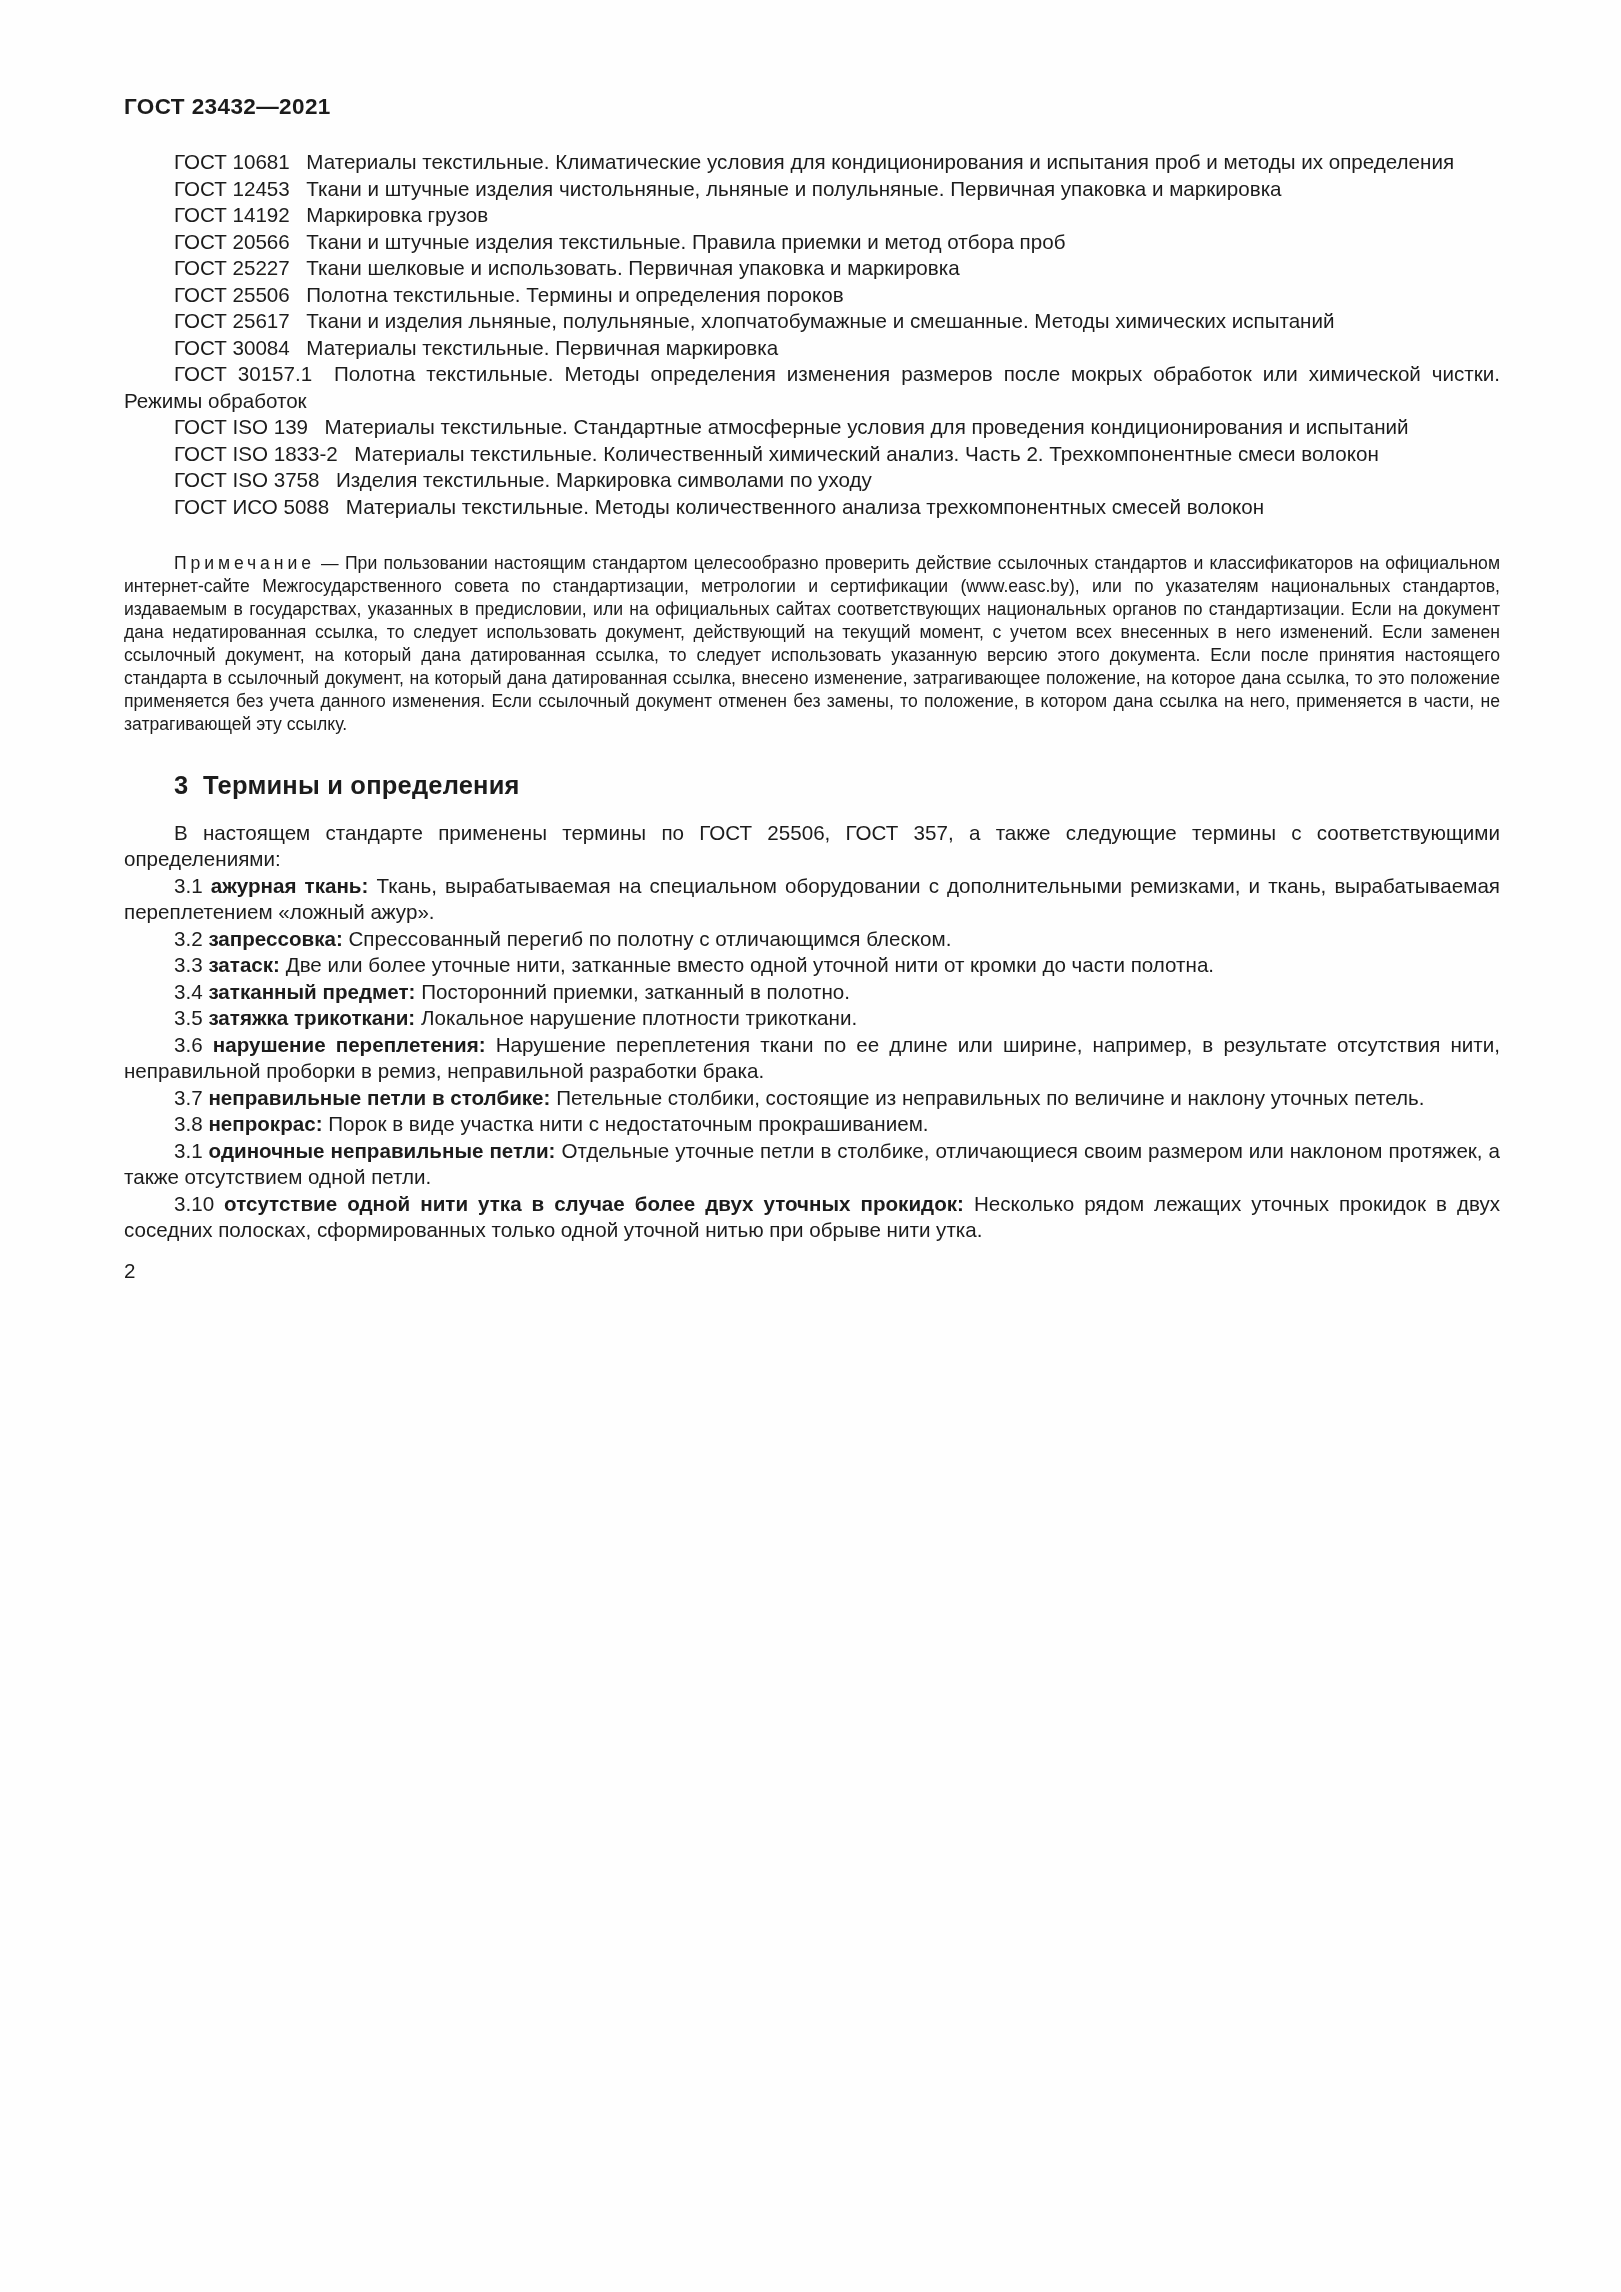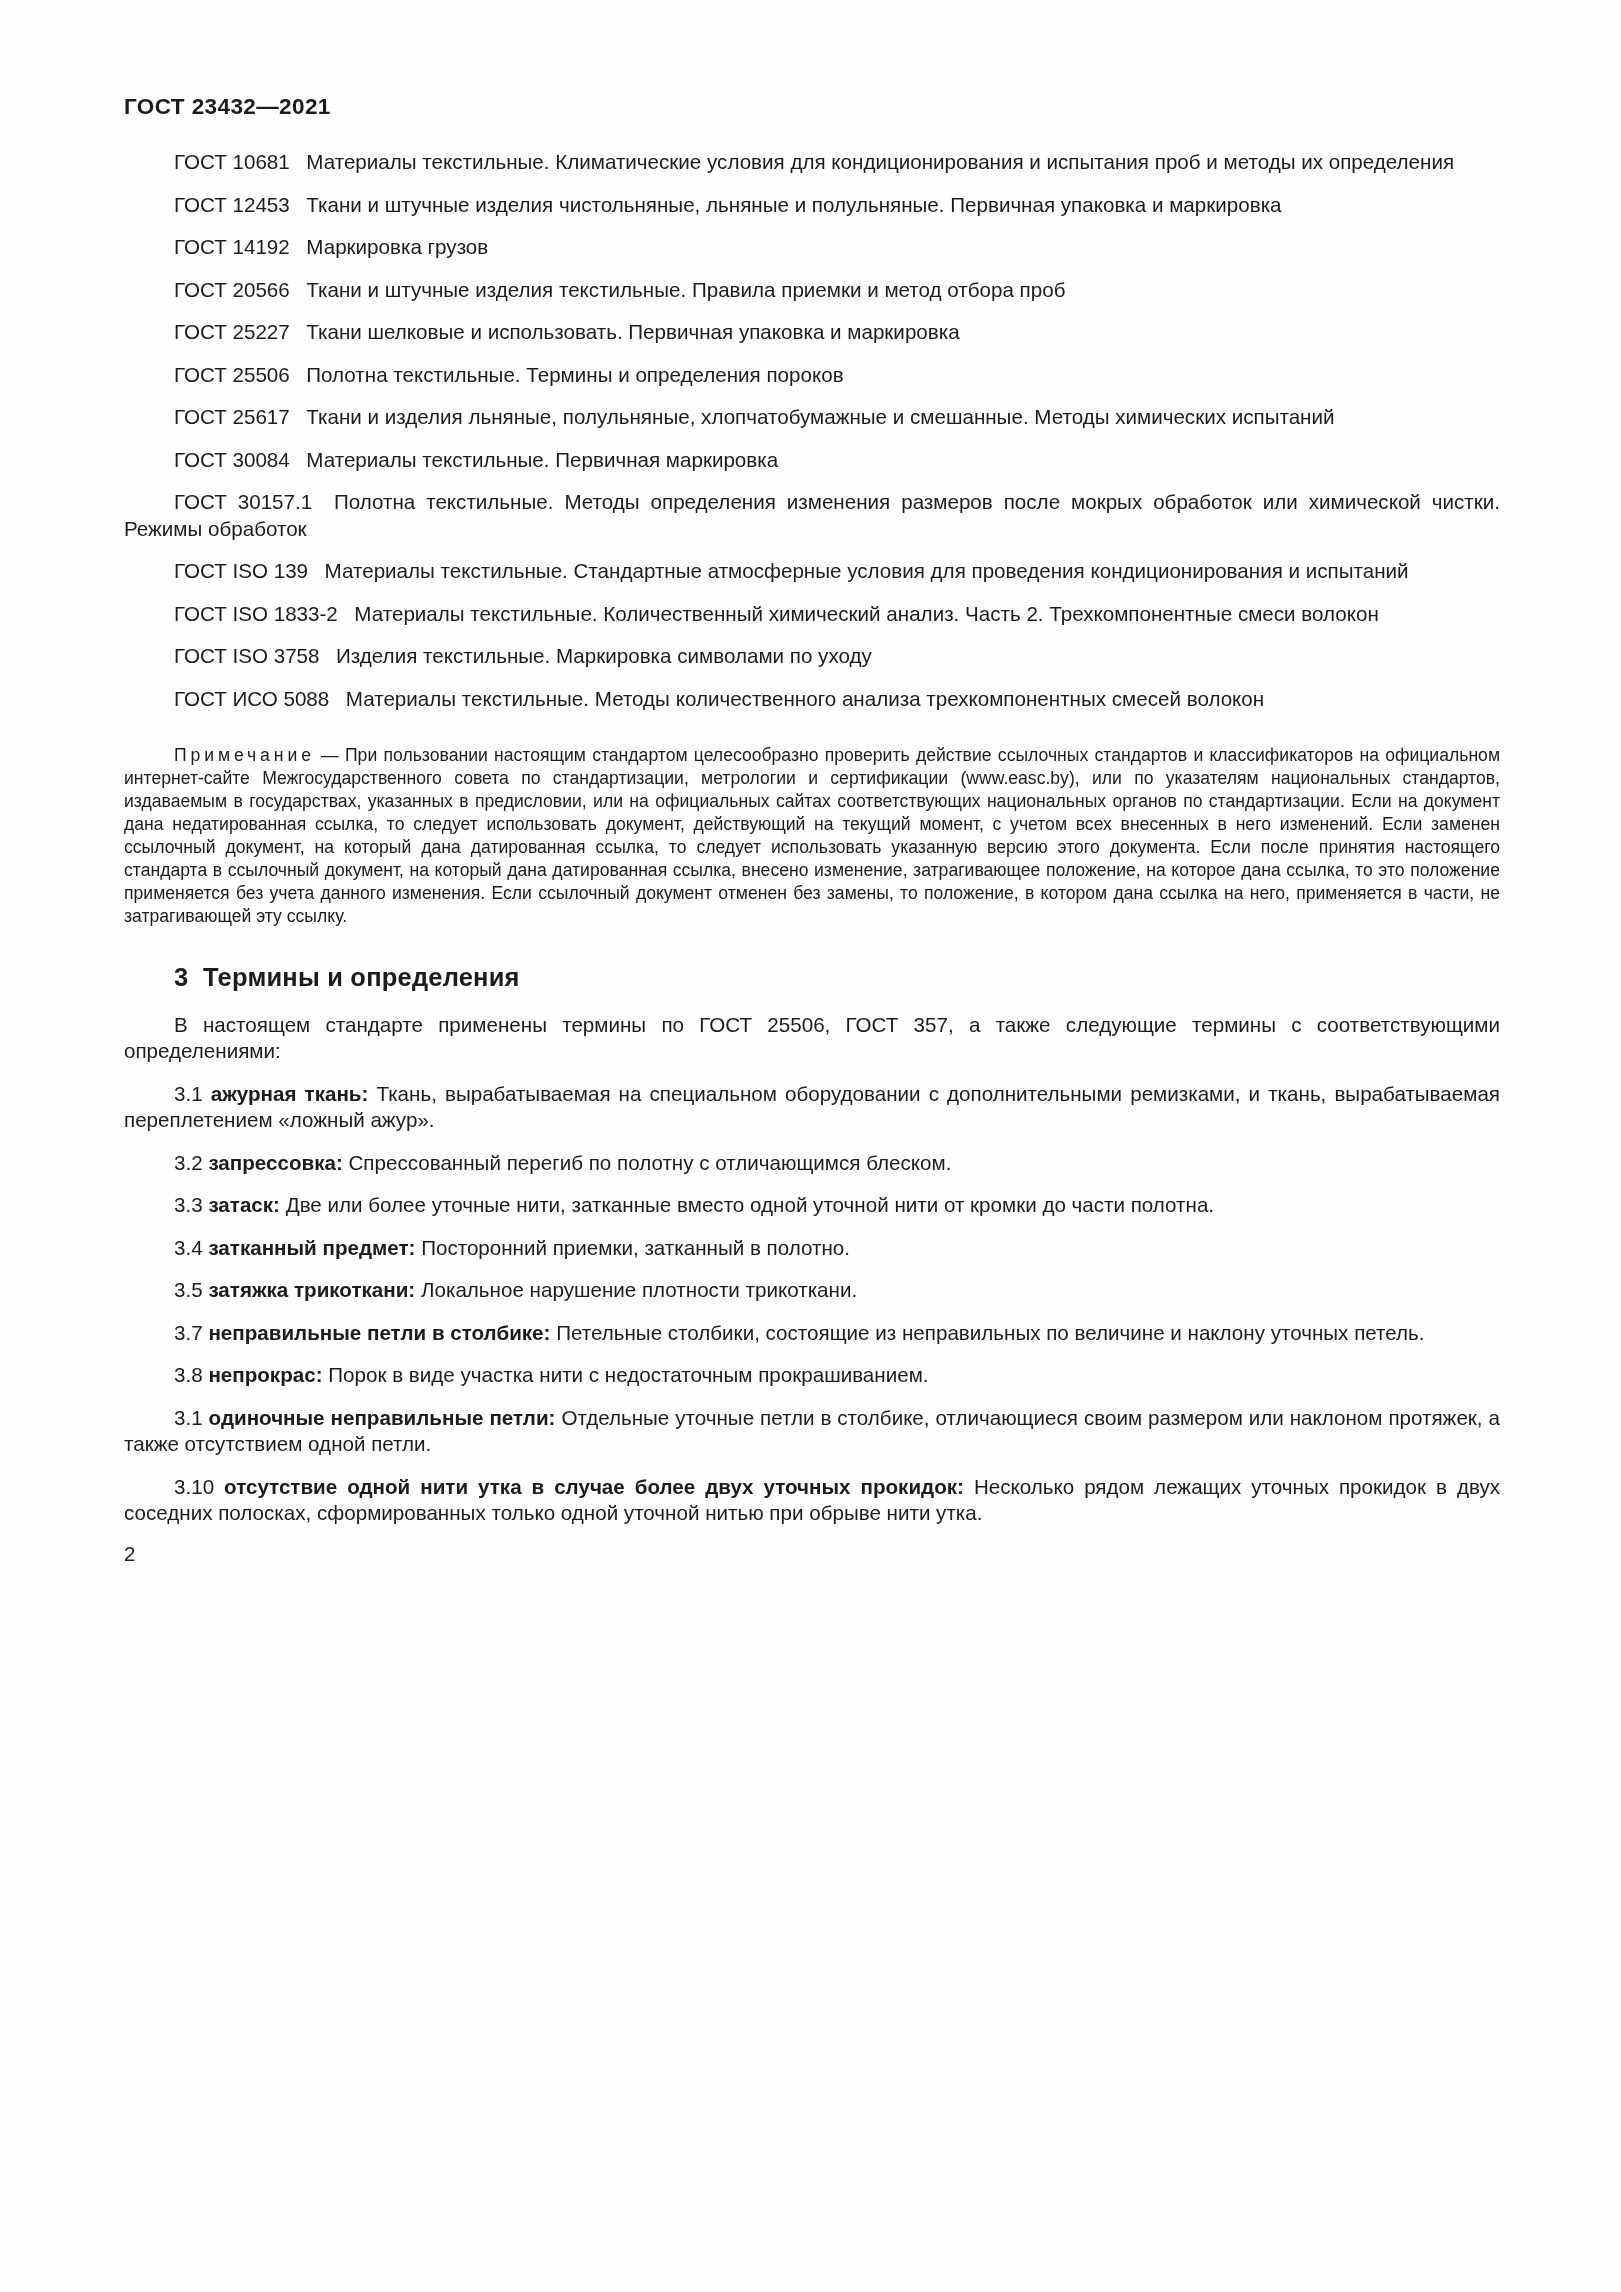--- a/index.html
+++ b/index.html
@@ -26,21 +26,20 @@
       font-weight: 700;
       font-size: 22.5px;
       letter-spacing: 0.4px;
       margin-bottom: 29px;
     }
     .refs p, .para {
       font-size: 20.6px;
       line-height: 26.5px;
       text-align: justify;
       text-indent: 50px;
-      margin-top: 16px;
     }
     .ref-num { margin-right: 10.8px; white-space: nowrap; }
     .note {
       margin-top: 32px;
       font-size: 17.6px;
       line-height: 23px;
       text-align: justify;
       text-indent: 50px;
     }
     .note-label { letter-spacing: 3.9px; }
@@ -88,20 +87,21 @@
 
     <h2 class="section-heading"><span class="sec-num">3</span><span>Термины и определения</span></h2>
 
     <p class="para">В настоящем стандарте применены термины по ГОСТ 25506, ГОСТ 357, а также следующие термины с соответствующими определениями:</p>
 
     <p class="para"><span>3.1</span> <span class="term-name">ажурная ткань:</span> <span>Ткань, вырабатываемая на специальном оборудовании с дополнительными ремизками, и ткань, вырабатываемая переплетением «ложный ажур».</span></p>
     <p class="para"><span>3.2</span> <span class="term-name">запрессовка:</span> <span>Спрессованный перегиб по полотну с отличающимся блеском.</span></p>
     <p class="para"><span>3.3</span> <span class="term-name">затаск:</span> <span>Две или более уточные нити, затканные вместо одной уточной нити от кромки до части полотна.</span></p>
     <p class="para"><span>3.4</span> <span class="term-name">затканный предмет:</span> <span>Посторонний приемки, затканный в полотно.</span></p>
     <p class="para"><span>3.5</span> <span class="term-name">затяжка трикоткани:</span> <span>Локальное нарушение плотности трикоткани.</span></p>
+    <p class="para"><span>3.6</span> <span class="term-name">нарушение переплетения:</span> <span>Нарушение переплетения ткани по ее длине или ширине, например, в результате отсутствия нити, неправильной проборки в ремиз, неправильной разработки брака.</span></p>
     <p class="para"><span>3.7</span> <span class="term-name">неправильные петли в столбике:</span> <span>Петельные столбики, состоящие из неправильных по величине и наклону уточных петель.</span></p>
     <p class="para"><span>3.8</span> <span class="term-name">непрокрас:</span> <span>Порок в виде участка нити с недостаточным прокрашиванием.</span></p>
     <p class="para"><span>3.1</span> <span class="term-name">одиночные неправильные петли:</span> <span>Отдельные уточные петли в столбике, отличающиеся своим размером или наклоном протяжек, а также отсутствием одной петли.</span></p>
     <p class="para"><span>3.10</span> <span class="term-name">отсутствие одной нити утка в случае более двух уточных прокидок:</span> <span>Несколько рядом лежащих уточных прокидок в двух соседних полосках, сформированных только одной уточной нитью при обрыве нити утка.</span></p>
 
     <div class="page-num">2</div>
 
   </div>
 </div>
 

